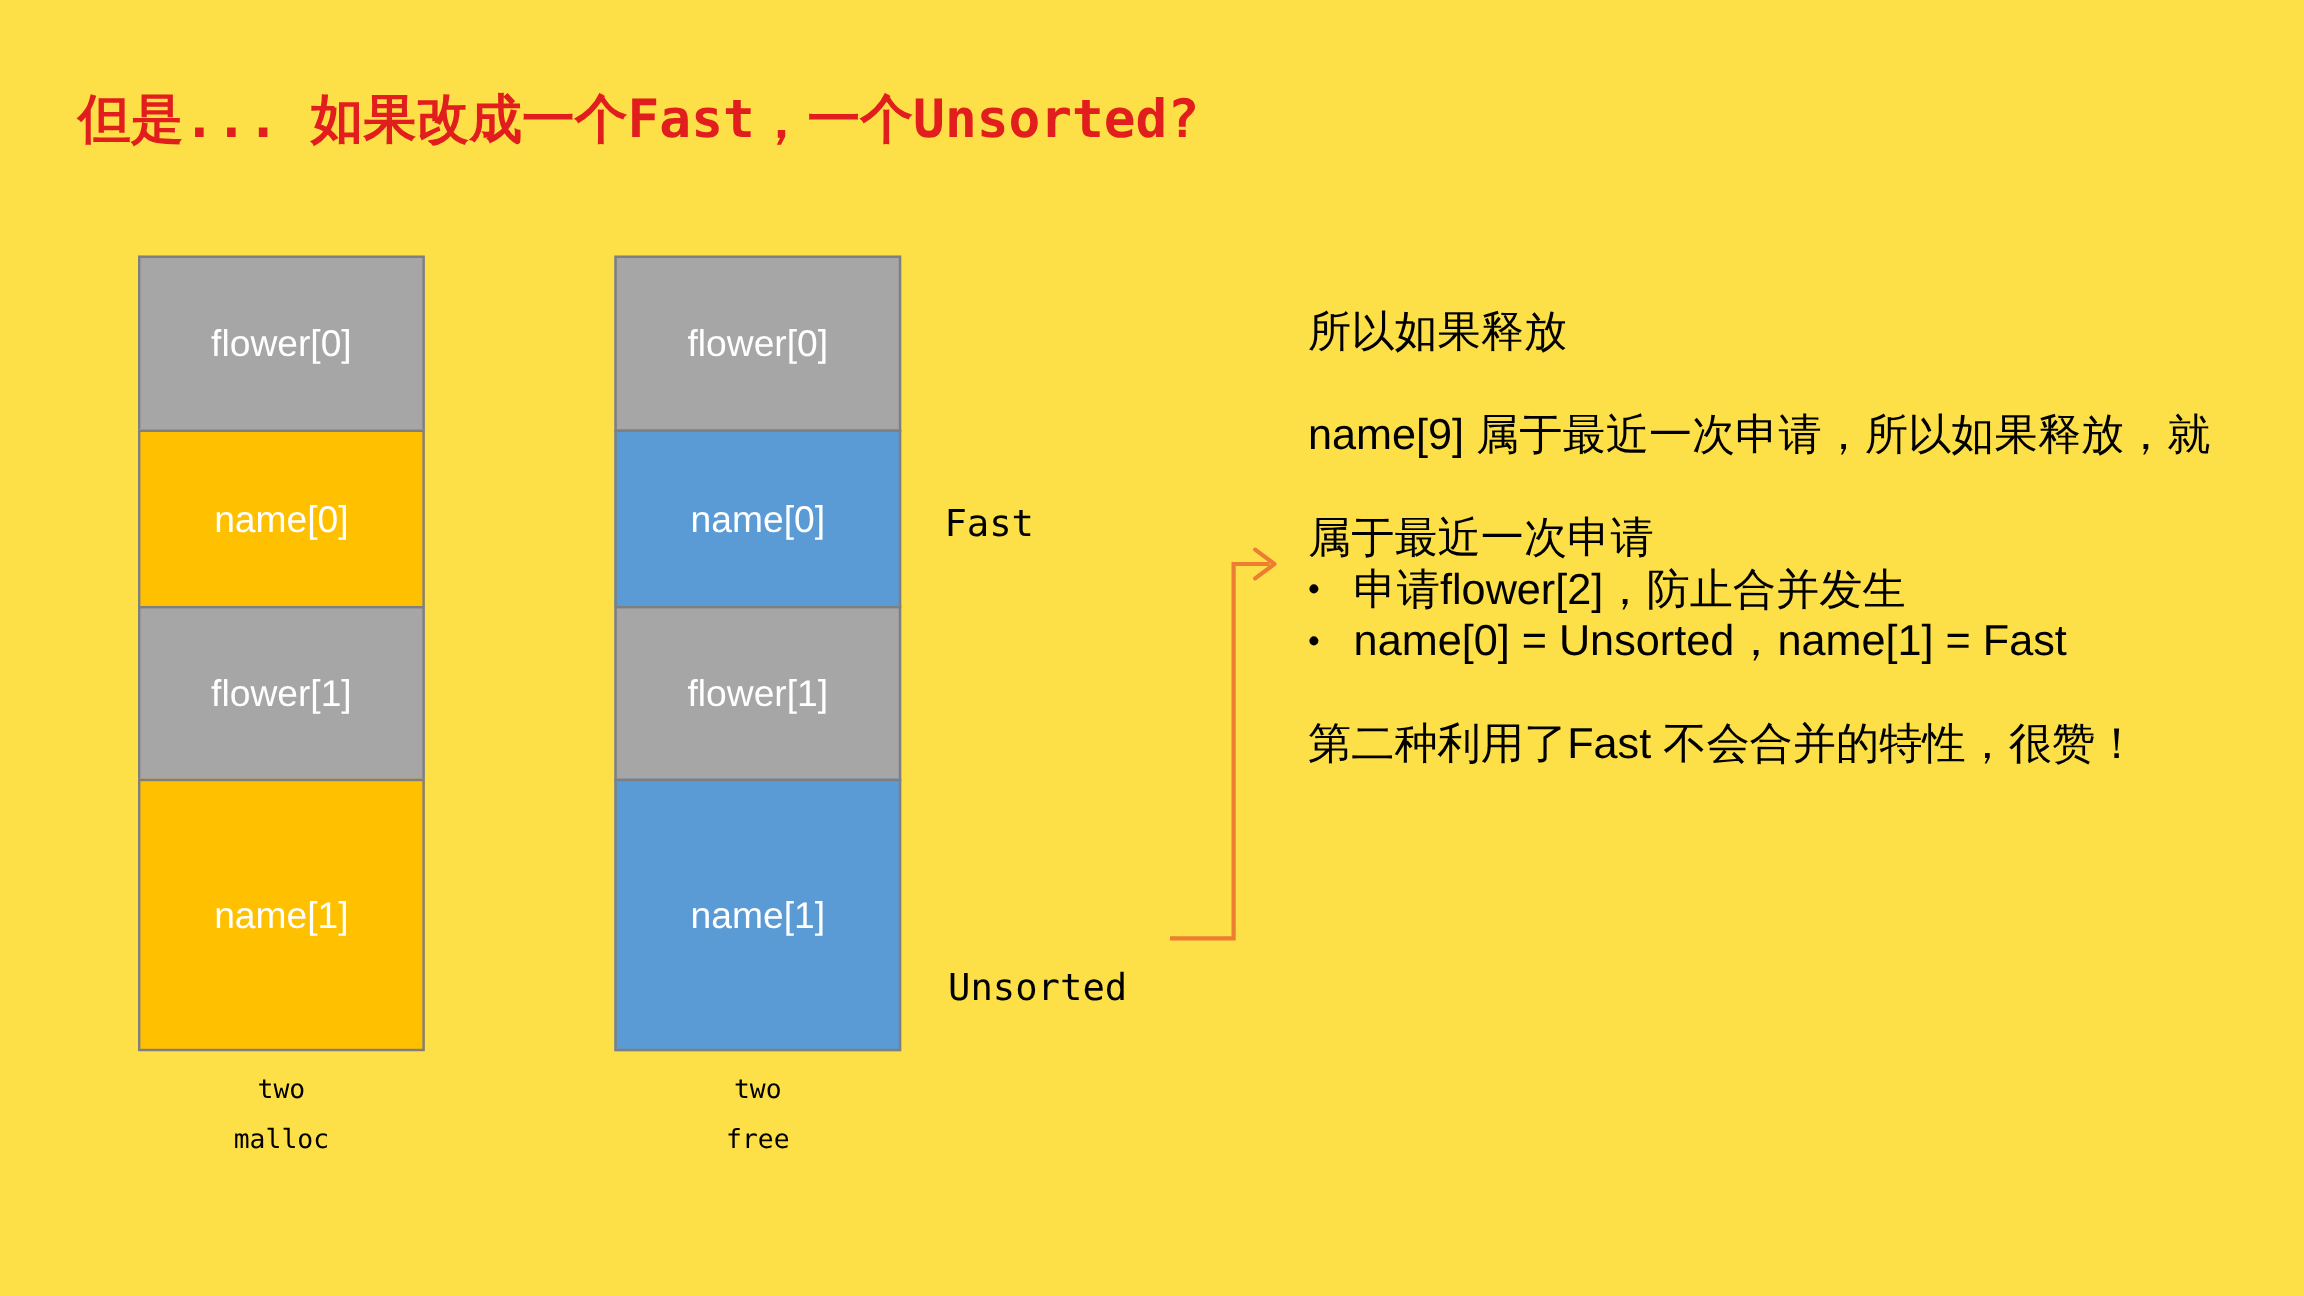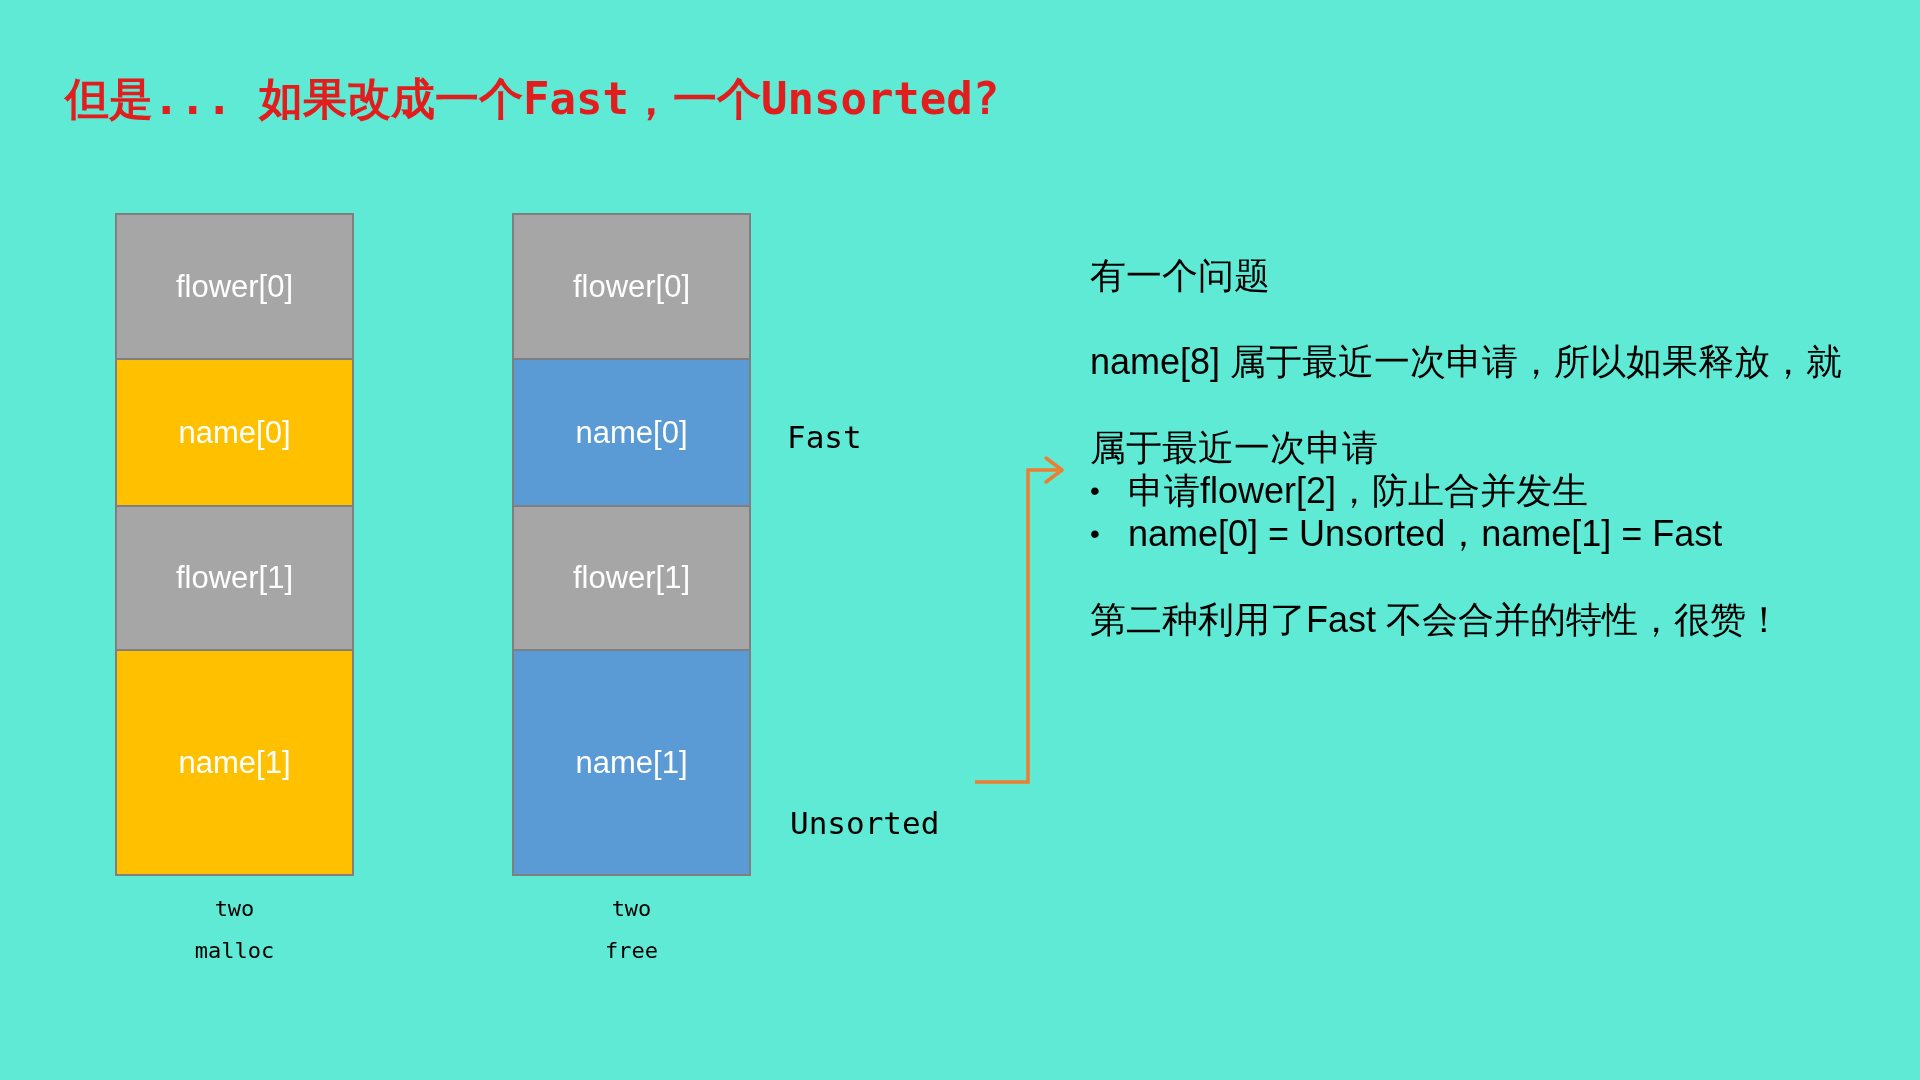--- a/index.html
+++ b/index.html
@@ -10,21 +10,21 @@
     --blue: #5b9bd5;
     --orange: #ed7d31;
     --ink: #000000;
   }
   * { margin: 0; padding: 0; box-sizing: border-box; }
   html, body { background: #ffffff; }
   .slide {
     position: relative;
     width: 1920px;
     height: 1080px;
-    background: #5eead4;
+    background: #fde047;
     overflow: hidden;
     font-family: "Liberation Sans", sans-serif;
   }
   .title {
     position: absolute;
     left: 65px;
     top: 70px;
     font-family: "DejaVu Sans Mono", monospace;
     font-size: 44px;
     font-weight: bold;
@@ -130,23 +130,23 @@
 
   <div class="bin-label fast">Fast</div>
   <div class="bin-label unsorted">Unsorted</div>
 
   <svg class="arrow-svg" width="120" height="340" viewBox="0 0 120 340">
     <path d="M 5 327 H 58 V 15 H 88" fill="none" stroke="var(--orange)" stroke-width="3.5"></path>
     <path d="M 76 3 L 92 15 L 76 27" fill="none" stroke="var(--orange)" stroke-width="3.5" stroke-linecap="round" stroke-linejoin="round"></path>
   </svg>
 
   <div class="notes">
-    <div class="line">有一个问题</div>
+    <div class="line">所以如果释放</div>
     <div class="blank"></div>
-    <div class="line">name[8] 属于最近一次申请，所以如果释放，就</div>
+    <div class="line">name[9] 属于最近一次申请，所以如果释放，就</div>
     <div class="blank"></div>
     <div class="line">属于最近一次申请</div>
     <div class="bullet-row">
       <span class="bullet">•</span>
       <span>申请flower[2]，防止合并发生</span>
     </div>
     <div class="bullet-row">
       <span class="bullet">•</span>
       <span>name[0] = Unsorted，name[1] = Fast</span>
     </div>

